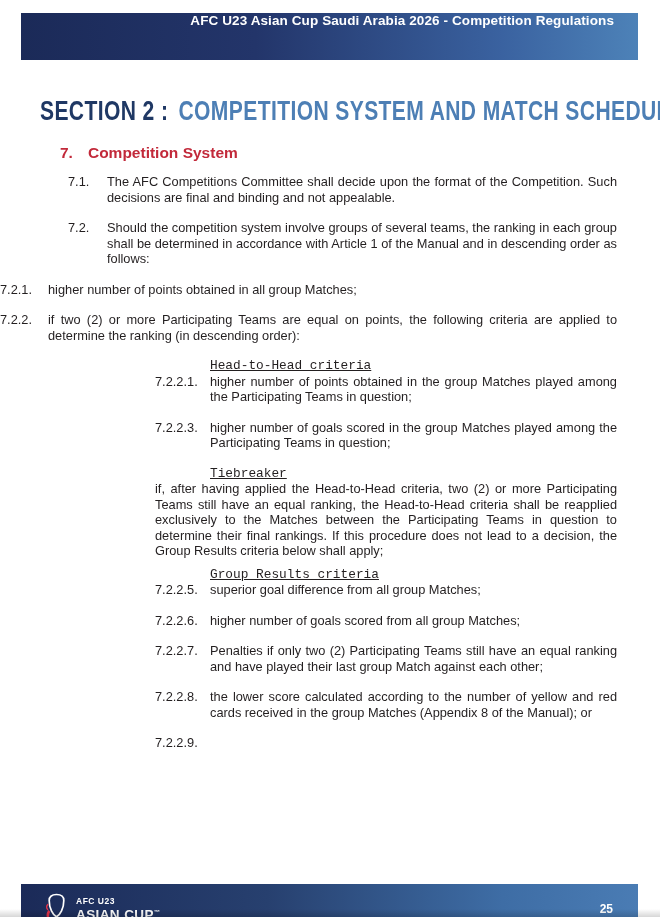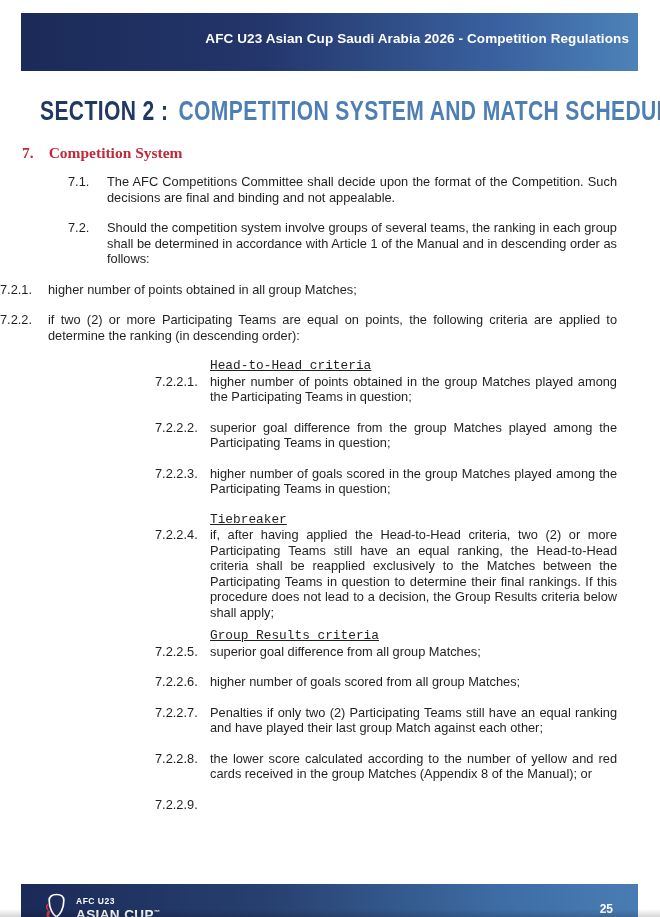--- a/index.html
+++ b/index.html
@@ -13,42 +13,42 @@
     overflow:hidden;
   }
   .page::after{
     content:"";position:absolute;left:0;right:0;bottom:0;height:8px;
     background:linear-gradient(180deg,rgba(0,0,0,0) 0%,rgba(0,0,0,0.16) 100%);
     pointer-events:none;
   }
 
   
   .topbar{
-    position:absolute;left:21px;top:13px;width:617px;height:58px;
+    position:absolute;left:21px;top:13px;width:617px;height:47px;
     background:linear-gradient(90deg,#1b2a58 0%,#23356a 38%,#3a62a0 78%,#4d82b8 100%);
-    display:flex;align-items:center;justify-content:flex-end;
-    padding:0 9px 8px 0;box-sizing:border-box;
+    display:flex;align-items:flex-start;justify-content:flex-end;
+    padding:0 24px 8px 0;box-sizing:border-box;
   }
   .topbar-title{color:#ffffff;font-weight:bold;font-size:13.5px;letter-spacing:0.1px;}
 
   
   .section-title{
     margin:97px 0 0 40px;
     font-size:27px;font-weight:bold;line-height:28px;
     white-space:nowrap;
     transform:scaleX(0.78);transform-origin:left center;
     letter-spacing:0.5px;
   }
   .st-prefix{color:#1f3864;margin-right:13px;}
   .st-text{color:#4d7fb5;}
 
   
   .article-heading{
-    margin:19px 0 0 22px;
-    font-size:15.5px;font-weight:bold;color:#c2293a;line-height:18px;font-family:Liberation Serif, serif;
+    margin:19px 0 0 60px;
+    font-size:15.5px;font-weight:bold;color:#c2293a;line-height:18px;
   }
   .ah-num{margin-right:15px;}
 
   
   .clauses{margin-right:43px;font-size:12.8px;line-height:15.5px;}
   .clause{margin-top:15px;}
   .clause.first{margin-top:12px;}
   .clause.tight{margin-top:8px;}
   .clause.level-1{margin-left:68px;}
   .clause.level-2{}
@@ -127,40 +127,32 @@
   </div>
 
   <div class="clause level-3">
     <div class="sub-heading">Head-to-Head criteria</div>
     <div class="clause-row">
       <span class="num">7.2.2.1.</span>
       <span class="txt">higher number of points obtained in the group Matches played among the Participating Teams in question;</span>
     </div>
   </div>
 
-  <div class="clause level-3">
-
-    <div class="clause-row">
-      <span class="num">7.2.2.2.</span>
-      <span class="txt">superior goal difference from the group Matches played among the Participating Teams in question;</span>
-    </div>
-  </div>
 
   <div class="clause level-3">
 
     <div class="clause-row">
       <span class="num">7.2.2.3.</span>
       <span class="txt">higher number of goals scored in the group Matches played among the Participating Teams in question;</span>
     </div>
   </div>
 
   <div class="clause level-3">
     <div class="sub-heading">Tiebreaker</div>
     <div class="clause-row">
-      <span class="num">7.2.2.4.</span>
       <span class="txt">if, after having applied the Head-to-Head criteria, two (2) or more Participating Teams still have an equal ranking, the Head-to-Head criteria shall be reapplied exclusively to the Matches between the Participating Teams in question to determine their final rankings. If this procedure does not lead to a decision, the Group Results criteria below shall apply;</span>
     </div>
   </div>
 
   <div class="clause level-3 tight">
     <div class="sub-heading">Group Results criteria</div>
     <div class="clause-row">
       <span class="num">7.2.2.5.</span>
       <span class="txt">superior goal difference from all group Matches;</span>
     </div>

